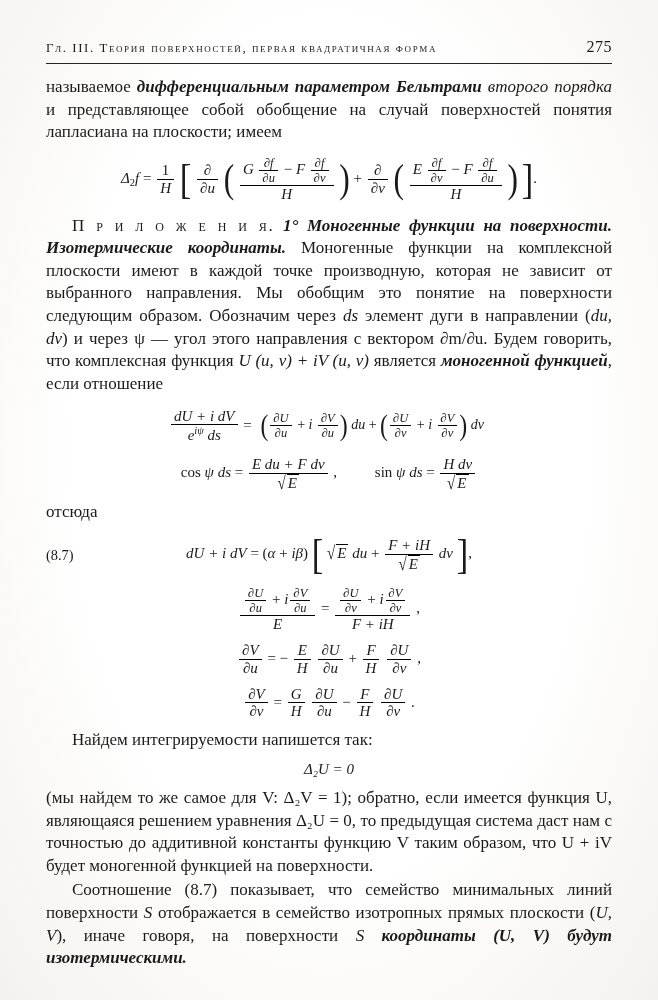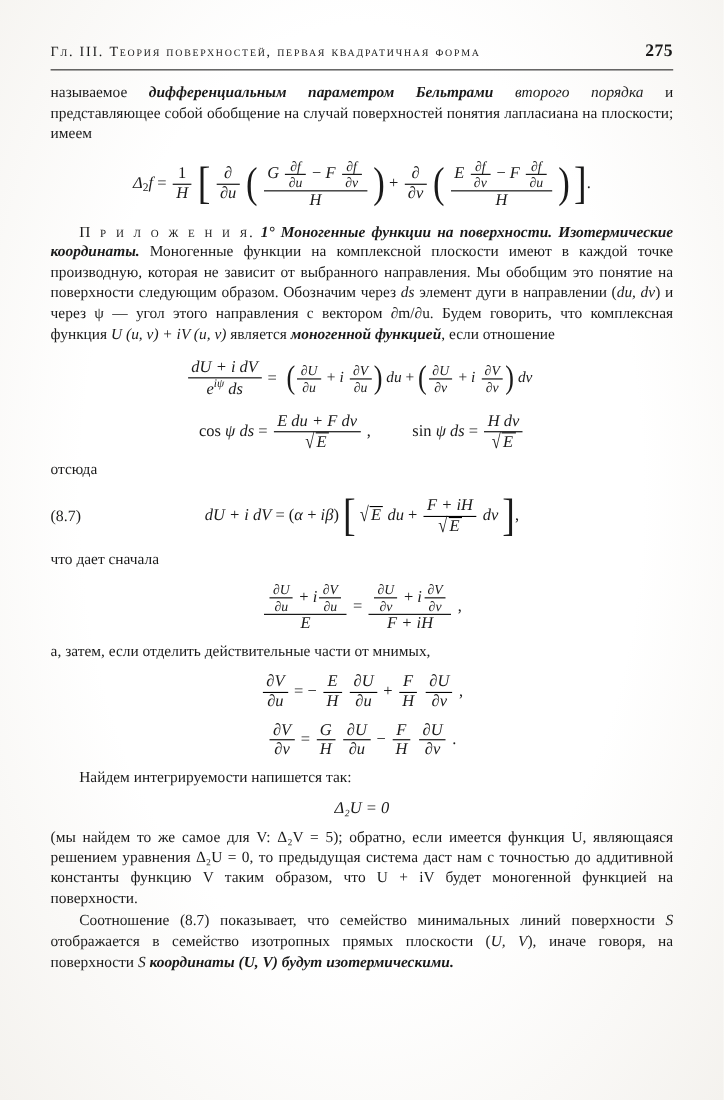--- a/index.html
+++ b/index.html
@@ -45,32 +45,32 @@
     padding-bottom: 2px;
   }
   .header-title {
     font-variant: small-caps;
     font-size: 12.8px;
     letter-spacing: 0.5px;
     white-space: nowrap;
   }
   .header-page {
     font-size: 16px;
-    font-weight: bold;
+    font-weight: normal;
     letter-spacing: 0.5px;
   }
   .rule {
     border-top: 1px solid #000;
     margin: 5px 0 12px 0;
     opacity: 0.85;
   }
 
   p.body {
     margin: 0 0 2px 0;
-    font-size: 14px;
+    font-size: 17px;
     line-height: 1.33;
     text-align: justify;
     text-justify: inter-word;
     hyphens: none;
   }
   p.indent { text-indent: 26px; }
   .i { font-style: italic; }
   .bi { font-weight: bold; font-style: italic; }
   .sc { font-variant: small-caps; letter-spacing: 1.6px; }
 
@@ -202,36 +202,34 @@
     <div class="formula">
       <span class="eqno">(8.7)</span>
       <span class="math">dU + i dV</span> <span class="up">=</span> <span class="up">(</span><span class="math">α</span> <span class="up">+</span> <span class="math">iβ</span><span class="up">)</span>
       <span class="brack">[</span>
       <span class="radical">√</span><span class="sqrt math">E</span> <span class="math">du</span> <span class="up">+</span>
       <span class="frac"><span class="num math">F + iH</span><span class="den"><span class="radical">√</span><span class="sqrt math">E</span></span></span>
       <span class="math">dv</span>
       <span class="brack">]</span><span class="up">,</span>
     </div>
 
-    <p class="body">что дает сначала</p>
 
     <div class="formula tight">
       <span class="frac">
         <span class="num"><span class="frac small"><span class="num math">∂U</span><span class="den math">∂u</span></span> <span class="up">+</span> <span class="math">i</span><span class="frac small"><span class="num math">∂V</span><span class="den math">∂u</span></span></span>
         <span class="den math">E</span>
       </span>
       <span class="up">=</span>
       <span class="frac">
         <span class="num"><span class="frac small"><span class="num math">∂U</span><span class="den math">∂v</span></span> <span class="up">+</span> <span class="math">i</span><span class="frac small"><span class="num math">∂V</span><span class="den math">∂v</span></span></span>
         <span class="den math">F + iH</span>
       </span>
       <span class="up">,</span>
     </div>
 
-    <p class="body">а, затем, если отделить действительные части от мнимых,</p>
 
     <div class="formula tight">
       <span class="frac"><span class="num math">∂V</span><span class="den math">∂u</span></span>
       <span class="up">= −</span>
       <span class="frac"><span class="num math">E</span><span class="den math">H</span></span>
       <span class="frac"><span class="num math">∂U</span><span class="den math">∂u</span></span>
       <span class="up">+</span>
       <span class="frac"><span class="num math">F</span><span class="den math">H</span></span>
       <span class="frac"><span class="num math">∂U</span><span class="den math">∂v</span></span>
       <span class="up">,</span>
@@ -247,21 +245,21 @@
       <span class="frac"><span class="num math">∂U</span><span class="den math">∂v</span></span>
       <span class="up">.</span>
     </div>
 
     <p class="body indent">Найдем интегрируемости напишется так:</p>
 
     <div class="formula tight">
       <span class="math">Δ₂U = 0</span>
     </div>
 
-    <p class="body">(мы найдем то же самое для V: Δ₂V = 5); обратно, если имеется функция U, являющаяся решением уравнения Δ₂U = 0, то предыдущая система даст нам с точностью до аддитивной константы функцию V таким образом, что U + iV будет моногенной функцией на поверхности.</p>
+    <p class="body">(мы найдем то же самое для V: Δ₂V = 1); обратно, если имеется функция U, являющаяся решением уравнения Δ₂U = 0, то предыдущая система даст нам с точностью до аддитивной константы функцию V таким образом, что U + iV будет моногенной функцией на поверхности.</p>
 
     <p class="body indent">
       <span>Соотношение (8.7) показывает, что семейство минимальных линий поверхности </span><span class="i">S</span><span> отображается в семейство изотропных прямых плоскости (</span><span class="i">U, V</span><span>), иначе говоря, на поверхности </span><span class="i">S</span><span class="bi"> координаты (U, V) будут изотермическими.</span>
     </p>
 
 
   </div>
 </div>
 
 </body></html>

